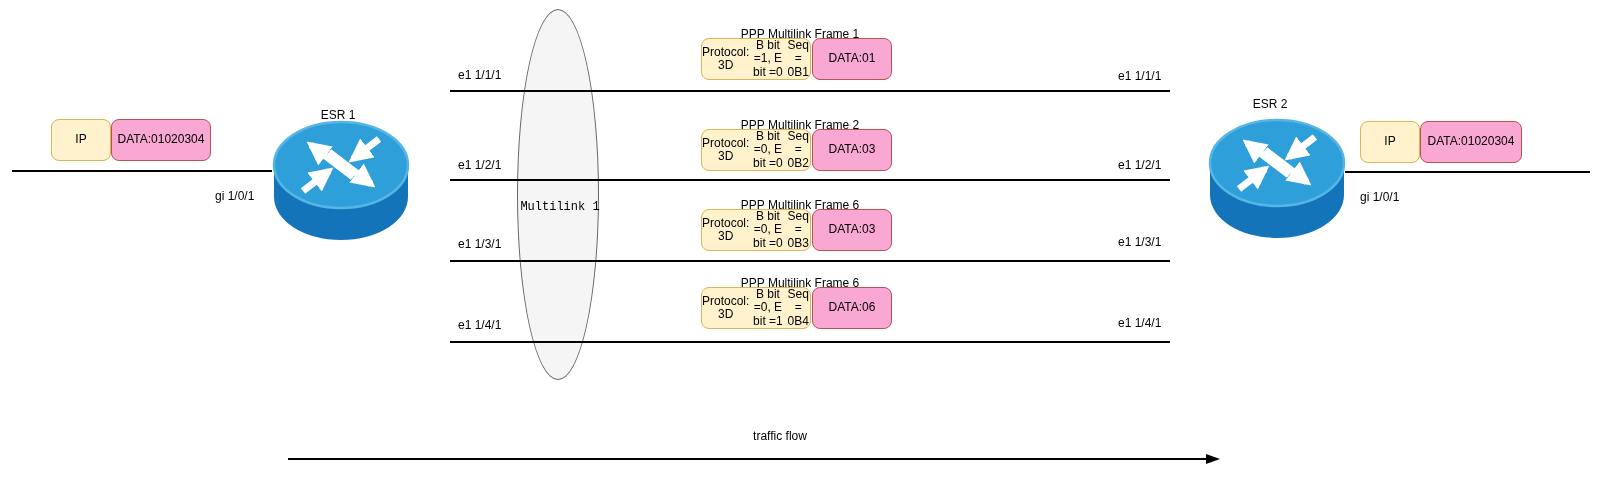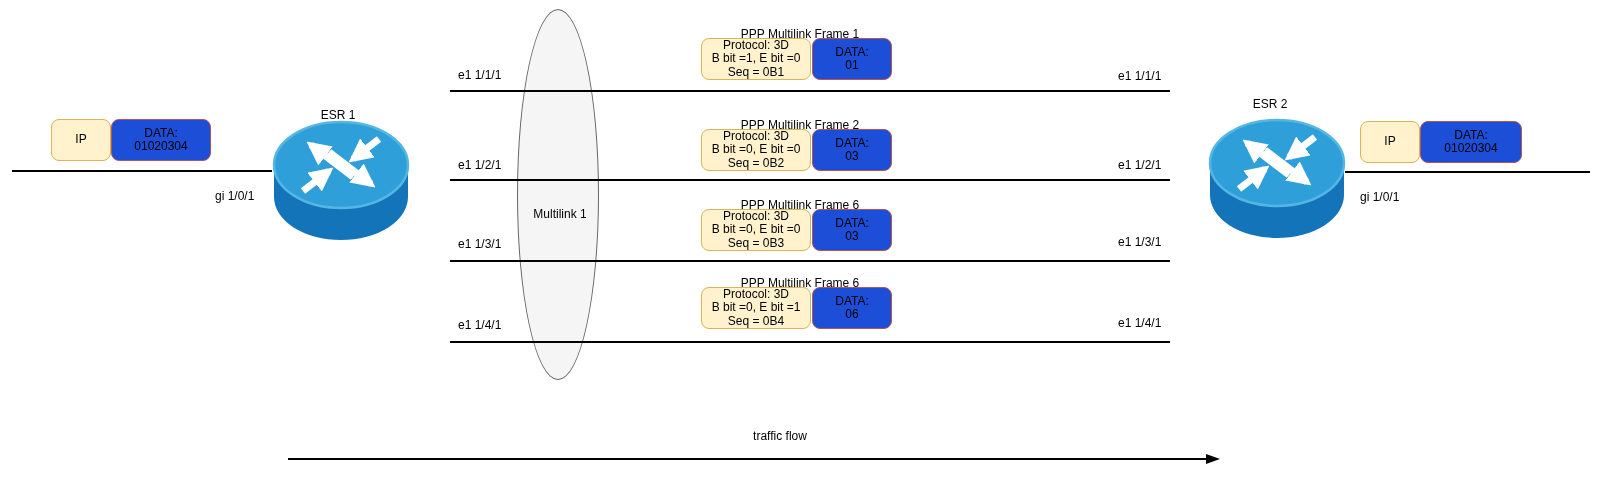--- a/index.html
+++ b/index.html
@@ -2,24 +2,24 @@
 <html><head>
 <meta charset="utf-8">
 <style>
   * { margin:0; padding:0; box-sizing:border-box; }
   html,body { background:#ffffff; }
   body { font-family:"Liberation Sans","DejaVu Sans",sans-serif; color:#000; }
   .canvas { position:relative; width:1603px; height:480px; background:#fff; overflow:hidden; font-size:12px; }
   .hline { position:absolute; height:2px; background:#000; }
   .lbl { position:absolute; white-space:nowrap; line-height:14px; }
   .center { text-align:center;margin-top:11px; }
-  .box { position:absolute; display:flex; flex-direction:column; align-items:center; justify-content:center;
+  .box { position:absolute; display:flex; flex-direction:row; align-items:center; justify-content:center;
          border-radius:8px; text-align:center; line-height:13.5px; height:42px; }
   .yellow { background:#FFF2CC; border:1px solid #D6B656; }
-  .pink   { background:#1d4ed8; border:1px solid #B85450; }
+  .pink   { background:#f9a8d4; border:1px solid #B85450; }
   .ellipse { position:absolute; left:517px; top:9px; width:82px; height:371px;
              background:#F5F5F5; border:1px solid #666666; border-radius:50%; }
   .router { position:absolute; }
   .arrowhead { position:absolute; width:0; height:0;
                border-top:5px solid transparent; border-bottom:5px solid transparent;
                border-left:14px solid #000; }
 </style>
 </head>
 <body>
 
@@ -64,21 +64,21 @@
   <div class="lbl" style="left:458px; top:68px;">e1 1/1/1</div>
   <div class="lbl" style="left:458px; top:158px;">e1 1/2/1</div>
   <div class="lbl" style="left:458px; top:237px;">e1 1/3/1</div>
   <div class="lbl" style="left:458px; top:318px;">e1 1/4/1</div>
 
   <div class="lbl" style="left:1118px; top:69px;">e1 1/1/1</div>
   <div class="lbl" style="left:1118px; top:158px;">e1 1/2/1</div>
   <div class="lbl" style="left:1118px; top:235px;">e1 1/3/1</div>
   <div class="lbl" style="left:1118px; top:316px;">e1 1/4/1</div>
 
-  <div class="lbl center" style="left:508px; top:196px; width:104px;">Multilink 1</div>
+  <div class="lbl center" style="left:508px; top:189px; width:104px;font-family:Liberation Mono, monospace;">Multilink 1</div>
 
   <div class="lbl center" style="left:720px; top:16px; width:160px;">PPP Multilink Frame 1</div>
   <div class="box yellow" style="left:701px; top:38px; width:110px;">
     <div>Protocol: 3D</div>
     <div>B bit =1, E bit =0</div>
     <div>Seq = 0B1</div>
   </div>
   <div class="box pink" style="left:812px; top:38px; width:80px;">
     <div>DATA:</div>
     <div>01</div>

